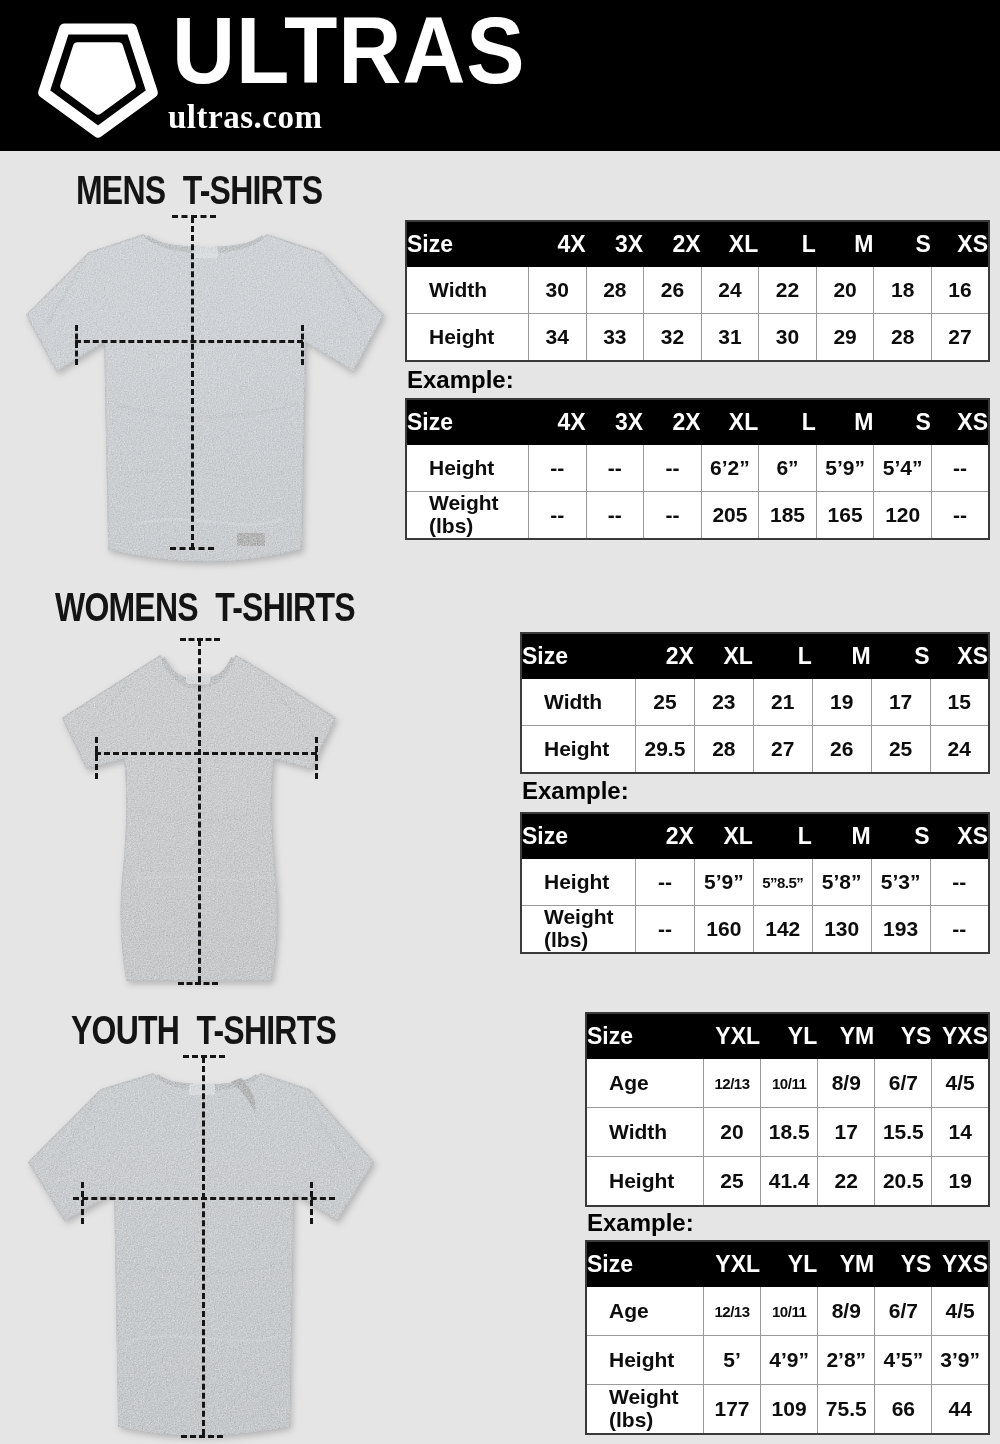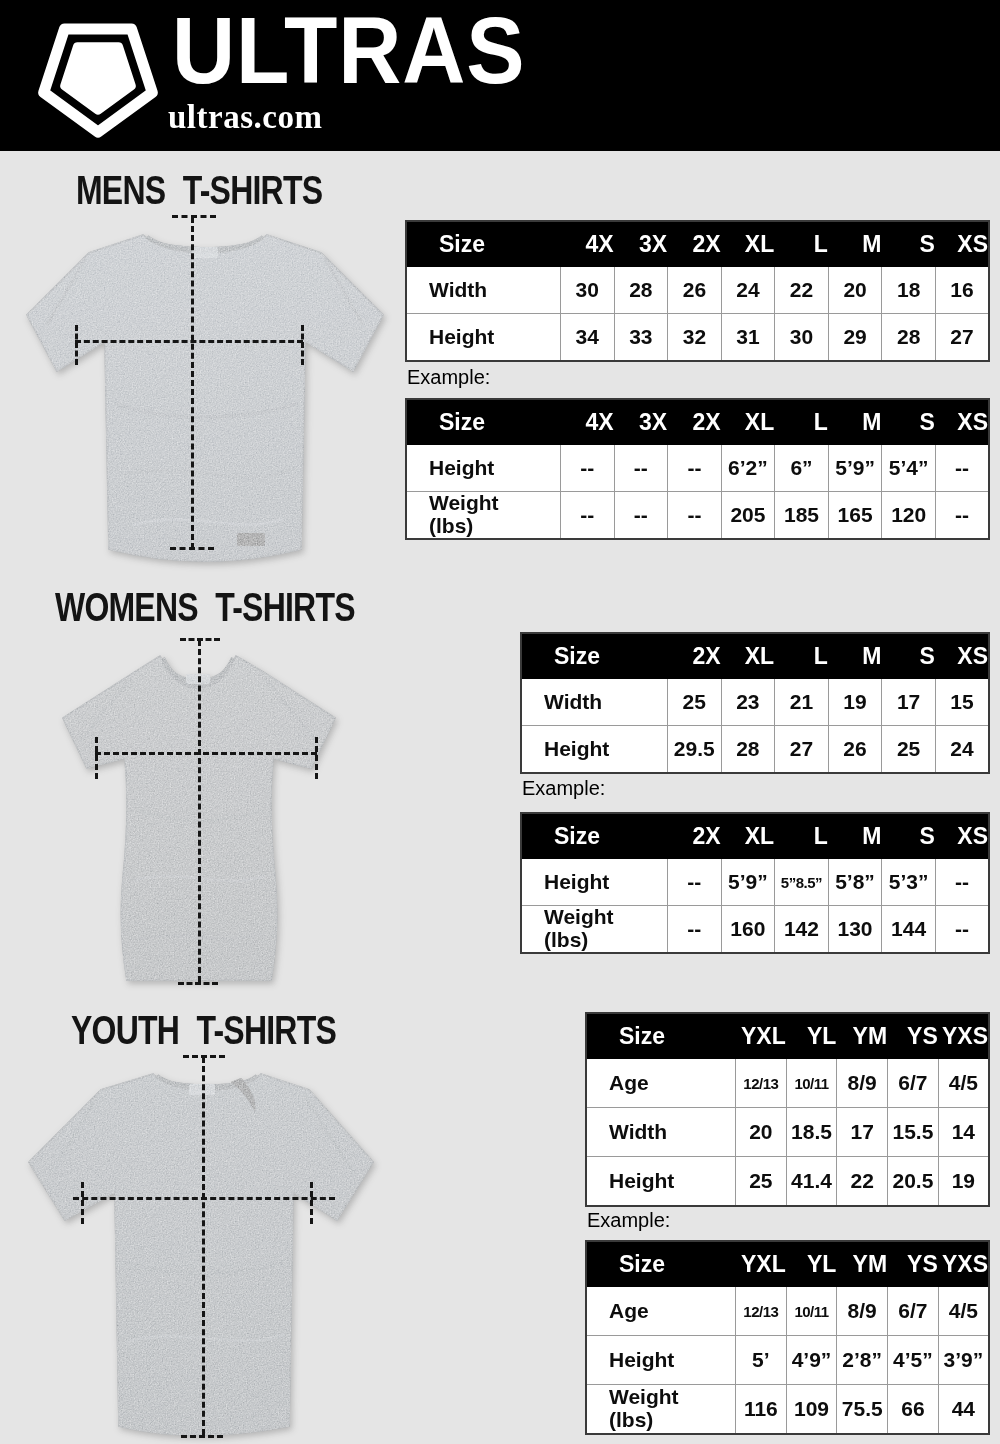--- a/index.html
+++ b/index.html
@@ -13,31 +13,31 @@
          letter-spacing:1px;transform:scaleX(0.93);transform-origin:left center;line-height:110px;white-space:nowrap;}
   .site{position:absolute;left:168px;top:99px;font-size:33px;font-weight:700;color:#fff;letter-spacing:0.5px;font-family:Liberation Serif, serif;}
 
   
   .section-title{position:absolute;margin:0;font-size:41px;font-weight:700;color:#141414;
                  letter-spacing:-1px;word-spacing:12px;white-space:nowrap;
                  transform:scaleX(0.78);transform-origin:left center;}
   .t-mens{left:76px;top:167px;}
   .t-womens{left:55px;top:584px;}
   .t-youth{left:71px;top:1007px;}
-  .example-label{position:absolute;font-size:20px;font-weight:400;color:#000;}
+  .example-label{position:absolute;font-size:24px;font-weight:700;color:#000;}
   .ex-mens1{left:407px;top:366px;}
   .ex-womens{left:522px;top:777px;}
   .ex-youth{left:587px;top:1209px;}
 
   
   .tbl{position:absolute;border-collapse:collapse;table-layout:fixed;background:#fff;
        border:2px solid #3a3a3a;}
   .tbl th{background:#000;color:#fff;font-size:23px;font-weight:700;height:44px;
           border:1px solid #000;text-align:right;padding:0;}
-  .tbl th.corner{text-align:left;padding-left:32px;}
+  .tbl th.corner{text-align:left;padding-left:0;}
   .tbl td{border:1px solid #9a9a9a;text-align:center;font-size:21px;font-weight:700;
           height:46px;padding:0 2px;color:#0d0d0d;}
   .tbl td.rowlabel{text-align:left;padding-left:22px;white-space:pre-line;line-height:1.08;}
   .tbl td.tight{font-size:15px;letter-spacing:-0.5px;}
   .mens-t1{left:405px;top:220px;width:585px;}
   .mens-t2{left:405px;top:398px;width:585px;}
   .mens-t1 th:first-child,.mens-t1 td:first-child,
   .mens-t2 th:first-child,.mens-t2 td:first-child{width:121px;}
   .womens-t1{left:520px;top:632px;width:470px;}
   .womens-t2{left:520px;top:812px;width:470px;}
@@ -288,21 +288,21 @@
           <td>5’3”</td>
           <td>--</td>
         </tr>
         <tr>
           <td class="rowlabel">Weight
 (lbs)</td>
           <td>--</td>
           <td>160</td>
           <td>142</td>
           <td>130</td>
-          <td>144</td>
+          <td>193</td>
           <td>--</td>
         </tr>
       </tbody>
     </table>
 
   <h2 class="section-title t-youth">YOUTH T-SHIRTS</h2>
 
   <div class="shirt-area sa-youth">
     <svg class="shirt-svg" width="385" height="392" viewBox="0 0 385 392">
       <g filter="url(#grain)">
@@ -389,21 +389,21 @@
           <td class="rowlabel">Height</td>
           <td>5’</td>
           <td>4’9”</td>
           <td>2’8”</td>
           <td>4’5”</td>
           <td>3’9”</td>
         </tr>
         <tr>
           <td class="rowlabel">Weight
 (lbs)</td>
-          <td>116</td>
+          <td>177</td>
           <td>109</td>
           <td>75.5</td>
           <td>66</td>
           <td>44</td>
         </tr>
       </tbody>
     </table>
 
 </div>
 

